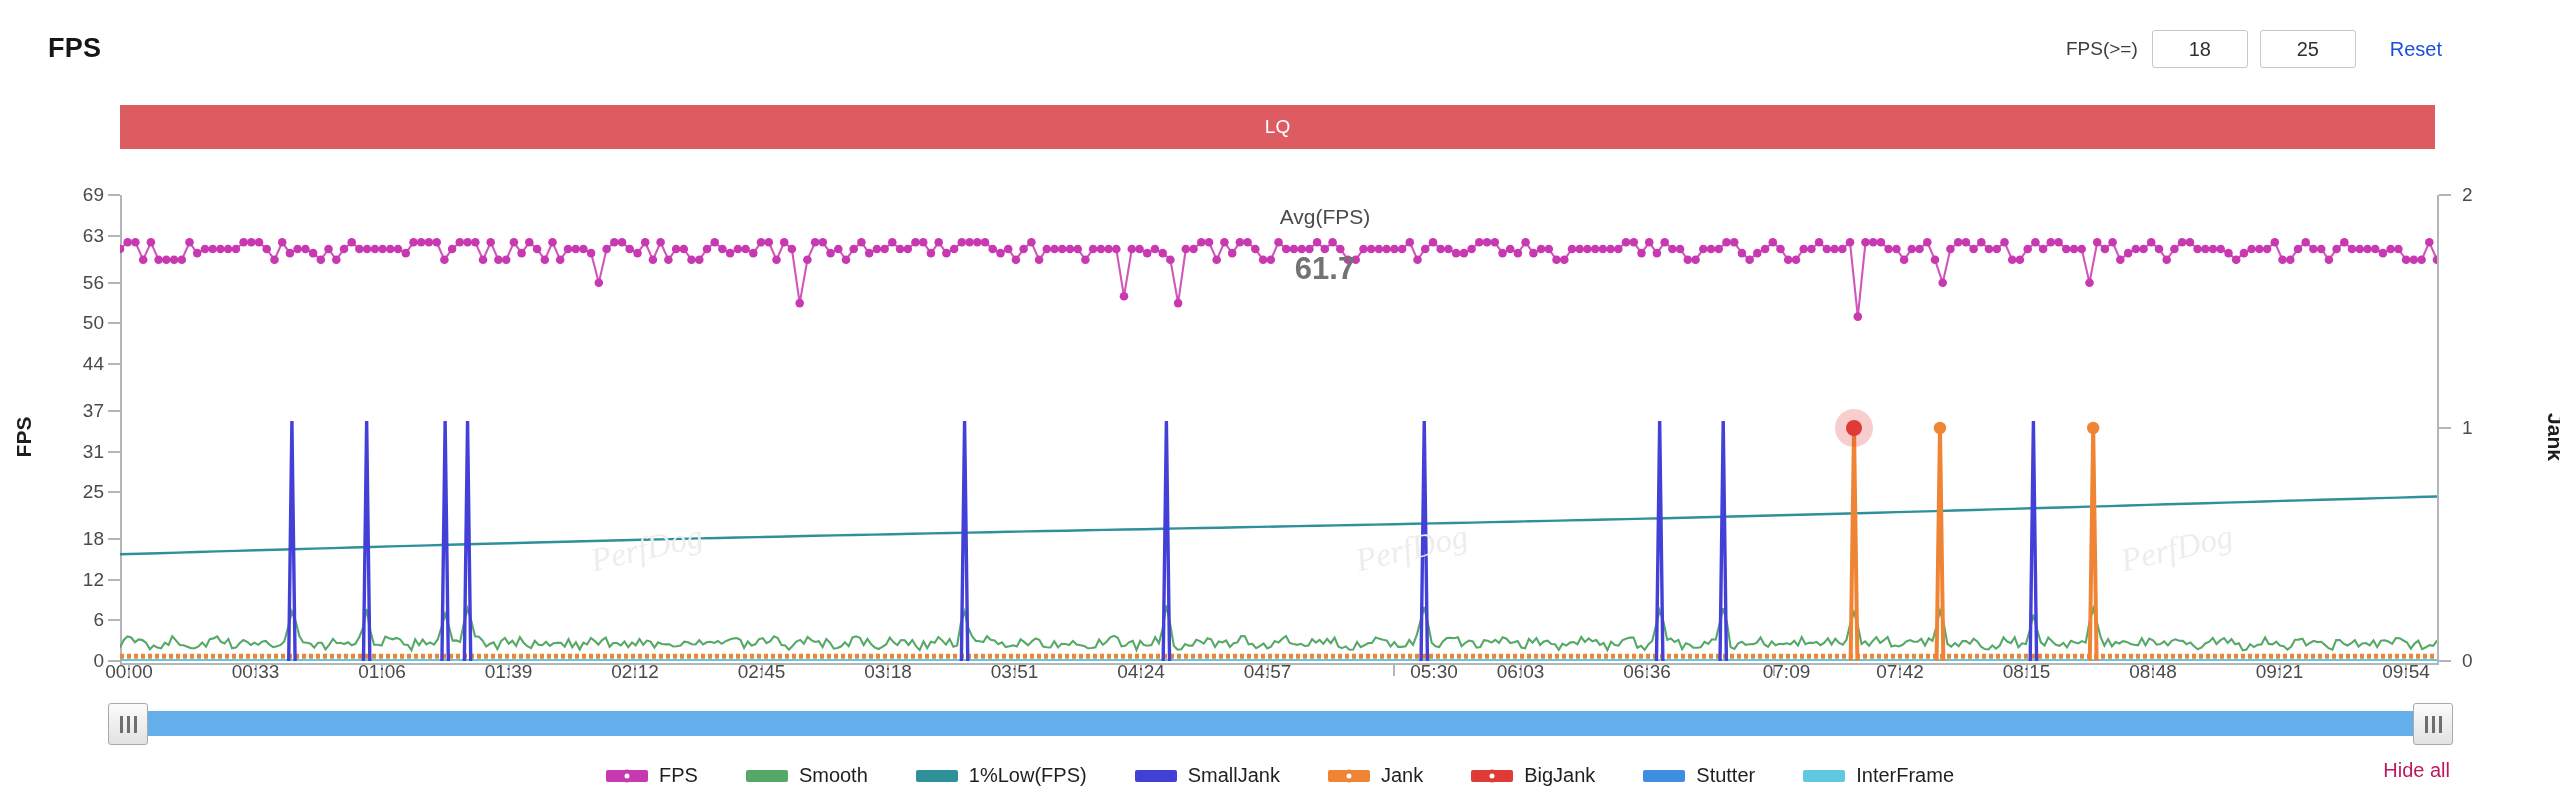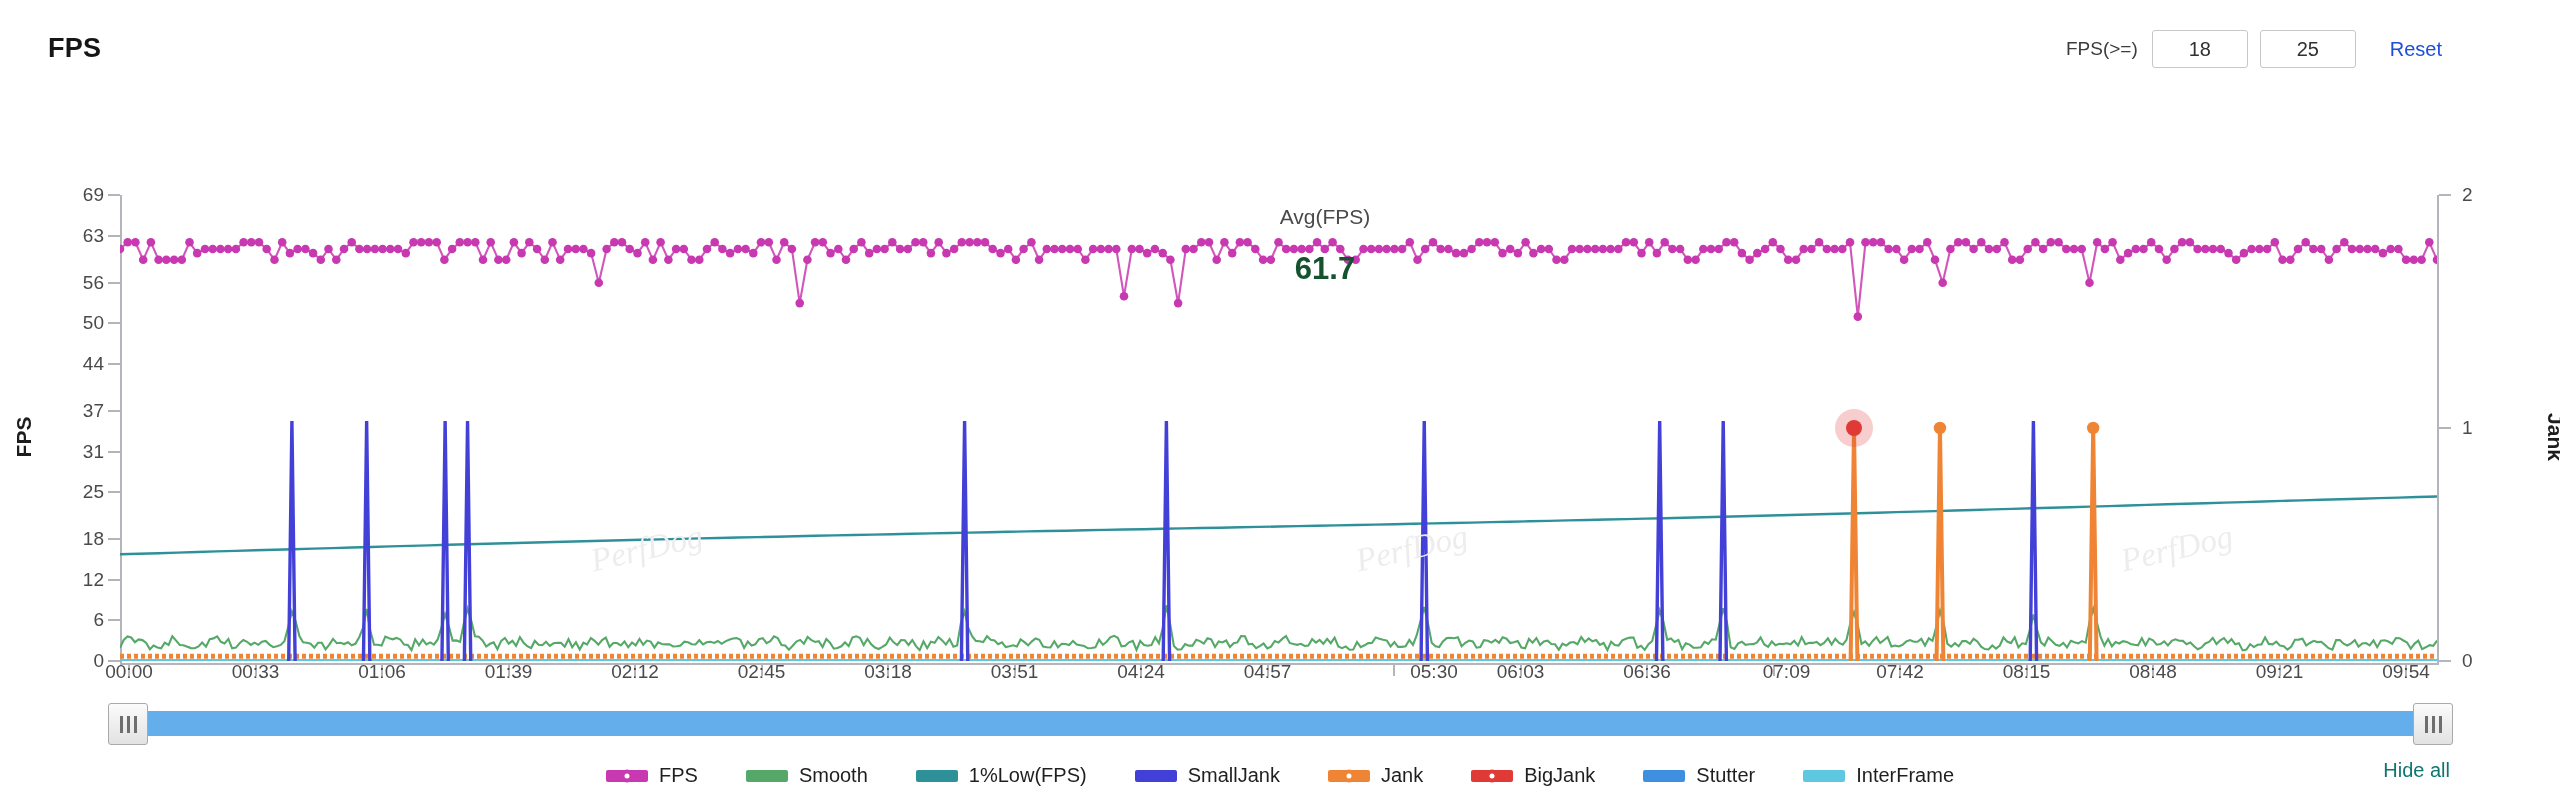--- a/index.html
+++ b/index.html
@@ -86,21 +86,21 @@
     position: absolute; top: 486px; font-size: 19px; color: #4a4a4a;
     transform: translateX(-50%); white-space: nowrap;
   }
 
   
   .avg-wrap {
     position: absolute; left: 1185px; top: 30px;
     width: 280px; text-align: center; pointer-events: none;
   }
   .avg-label { font-size: 21px; color: #4a4a4a; }
-  .avg-value { font-size: 31px; font-weight: bold; color: #14532d; margin-top: 22px; }
+  .avg-value { font-size: 31px; font-weight: bold; color: #737373; margin-top: 22px; }
 
   
   .wm {
     position: absolute; font-size: 33px; color: #ededed;
     font-family: "Liberation Serif", serif; font-style: italic;
     transform: rotate(-13deg); pointer-events: none; user-select: none;
     white-space: nowrap;
   }
 
   
@@ -132,38 +132,41 @@
   }
   .lg-mark { position: relative; width: 42px; height: 12px; border-radius: 2px; }
   .lg-dot {
     position: absolute; left: 50%; top: 50%;
     width: 13px; height: 13px; border-radius: 50%;
     transform: translate(-50%,-50%);
     background: #fff; border: 4px solid #000;
   }
   .hide-all {
     position: absolute; right: 110px; top: 759px;
-    font-size: 20px; color: #0f766e; cursor: pointer;
+    font-size: 20px; color: #be185d; cursor: pointer;
   }
   svg { display: block; }
 </style>
 </head>
 <body>
 
 <div id="root">
 
   <div class="page-title">FPS</div>
 
   <div class="controls">
     <span class="ctl-label">FPS(&gt;=)</span>
     <input class="num-box" value="18" style="">
     <input class="num-box" value="25" style="">
     <span class="reset-link">Reset</span>
   </div>
 
+  <div class="lq-banner">
+    <span>LQ</span>
+  </div>
 
   <div class="chart">
 
     <div class="axis-line v-axis-l"></div>
     <div class="axis-line v-axis-r"></div>
     <div class="axis-line h-axis"></div>
 
     <div class="axis-name-left">FPS</div>
     <div class="axis-name-right">Jank</div>
 

